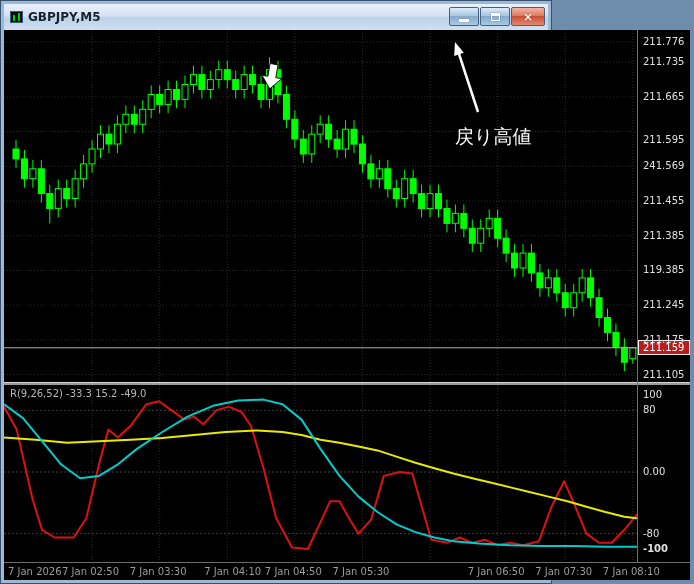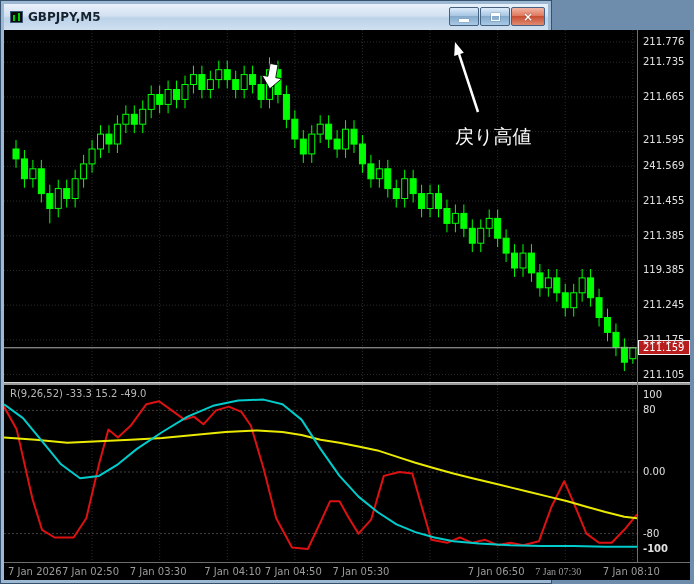--- a/index.html
+++ b/index.html
@@ -282,19 +282,19 @@
 
     <div class="time-axis" id="time-axis">
         <div class="ttick" style="left: 4px;">7 Jan 2026</div>
         <div class="ttick" style="left: 58.05px;">7 Jan 02:50</div>
         <div class="ttick" style="left: 125.65px;">7 Jan 03:30</div>
         <div class="ttick" style="left: 193.25px; margin-left: 7px;">7 Jan 04:10</div>
         <div class="ttick" style="left: 260.85px;">7 Jan 04:50</div>
         <div class="ttick" style="left: 328.45px;">7 Jan 05:30</div>
         <div class="ttick" style="left: 396.05px; margin-top: 36px;">7 Jan 06:10</div>
         <div class="ttick" style="left: 463.65px;">7 Jan 06:50</div>
-        <div class="ttick" style="left: 531.25px; font-family: Liberation Serif, serif;">7 Jan 07:30</div>
+        <div class="ttick" style="left: 531.25px;">7 Jan 07:30</div>
         <div class="ttick" style="left: 598.85px;">7 Jan 08:10</div>
       </div>
 
     <div class="ind-label">R(9,26,52) -33.3 15.2 -49.0</div>
   </div>
 </div>
 
 </body></html>

